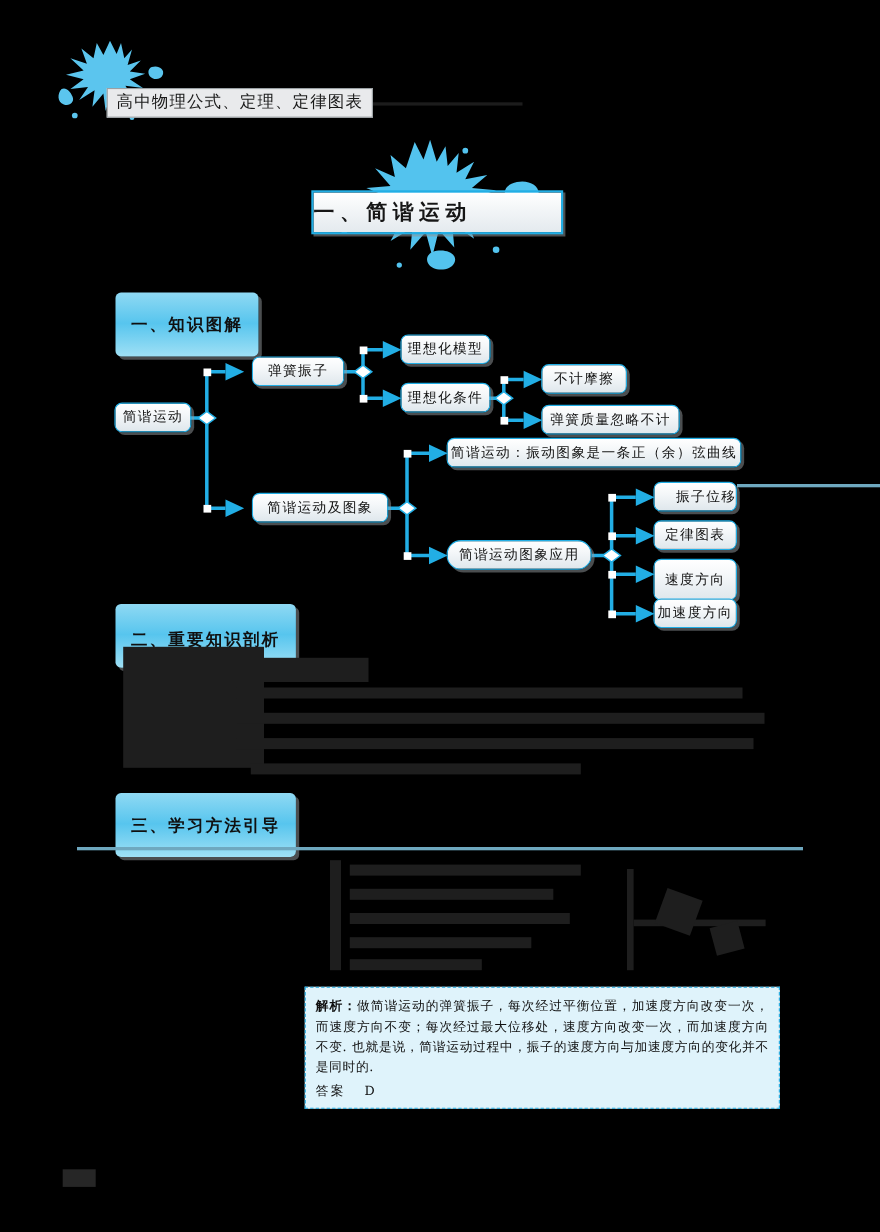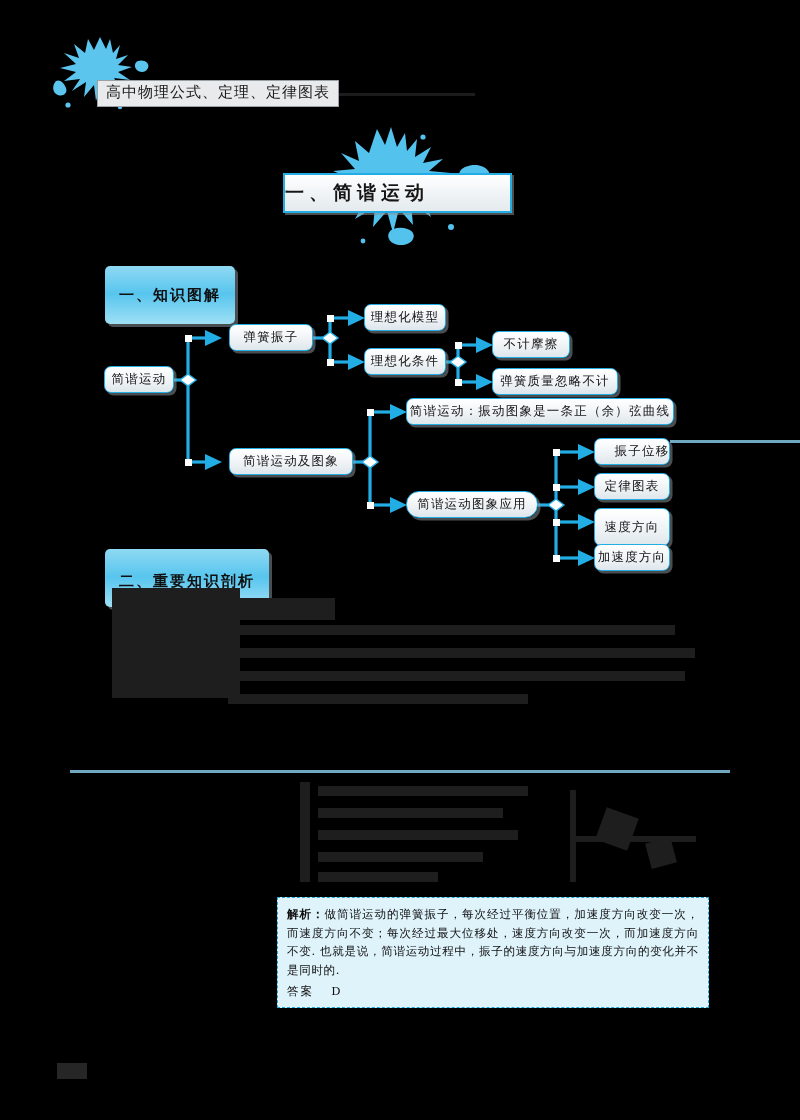--- a/index.html
+++ b/index.html
@@ -258,20 +258,23 @@
     <span>二、重要知识剖析</span>
   </div>
 
   <div class="redact" style="left:112px;top:588px;width:128px;height:110px;"></div>
   <div class="redact" style="left:240px;top:598px;width:95px;height:22px;"></div>
   <div class="redact" style="left:215px;top:625px;width:460px;height:10px;"></div>
   <div class="redact" style="left:215px;top:648px;width:480px;height:10px;"></div>
   <div class="redact" style="left:215px;top:671px;width:470px;height:10px;"></div>
   <div class="redact" style="left:228px;top:694px;width:300px;height:10px;"></div>
 
+  <div class="sec" id="sec3">
+    <span>三、学习方法引导</span>
+  </div>
 
   <div class="rule" style="left:70px;top:770px;width:660px;"></div>
 
   <div class="redact" style="left:300px;top:782px;width:10px;height:100px;"></div>
   <div class="redact" style="left:318px;top:786px;width:210px;height:10px;"></div>
   <div class="redact" style="left:318px;top:808px;width:185px;height:10px;"></div>
   <div class="redact" style="left:318px;top:830px;width:200px;height:10px;"></div>
   <div class="redact" style="left:318px;top:852px;width:165px;height:10px;"></div>
   <div class="redact" style="left:318px;top:872px;width:120px;height:10px;"></div>
   <div class="redact" style="left:570px;top:790px;width:6px;height:92px;"></div>

